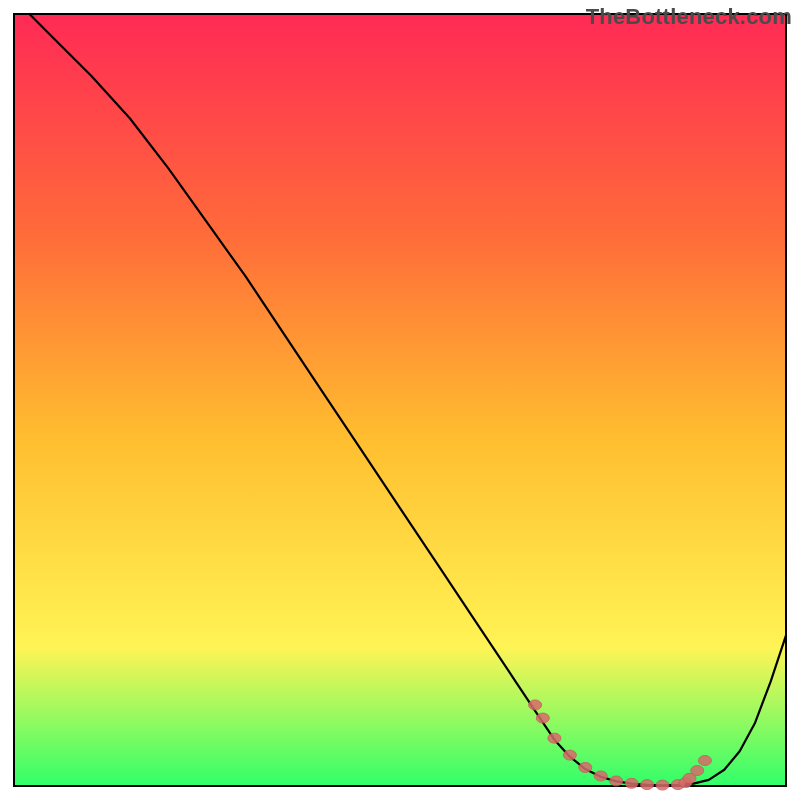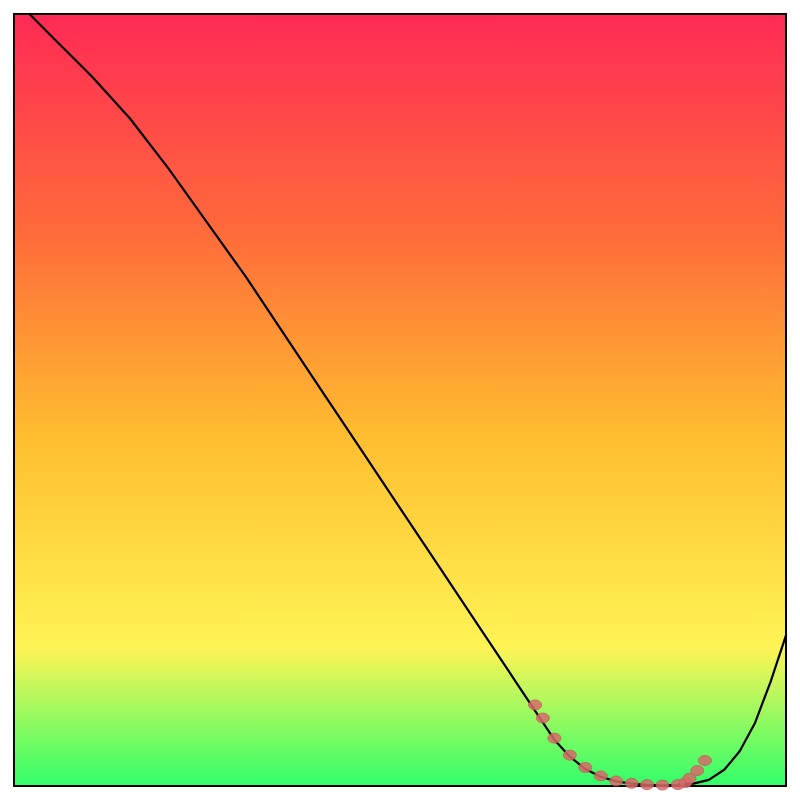--- a/index.html
+++ b/index.html
@@ -30,20 +30,21 @@
     position: absolute;
     top: 0;
     left: 0;
   }
 </style>
 </head>
 <body>
 
 <div class="chart-container">
 
+  <div class="watermark">TheBottleneck.com</div>
 
   <svg class="plot" width="800" height="800" viewBox="0 0 800 800">
     <defs>
       <linearGradient id="bgGrad" x1="0" y1="0" x2="0" y2="1">
         <stop id="g0" offset="0%" stop-color="#ff2a55"></stop>
         <stop id="g1" offset="28%" stop-color="#ff6a3a"></stop>
         <stop id="g2" offset="55%" stop-color="#ffbe2f"></stop>
         <stop id="g3" offset="82%" stop-color="#fff455"></stop>
         <stop id="g4" offset="100%" stop-color="#30ff6a"></stop>
       </linearGradient>

